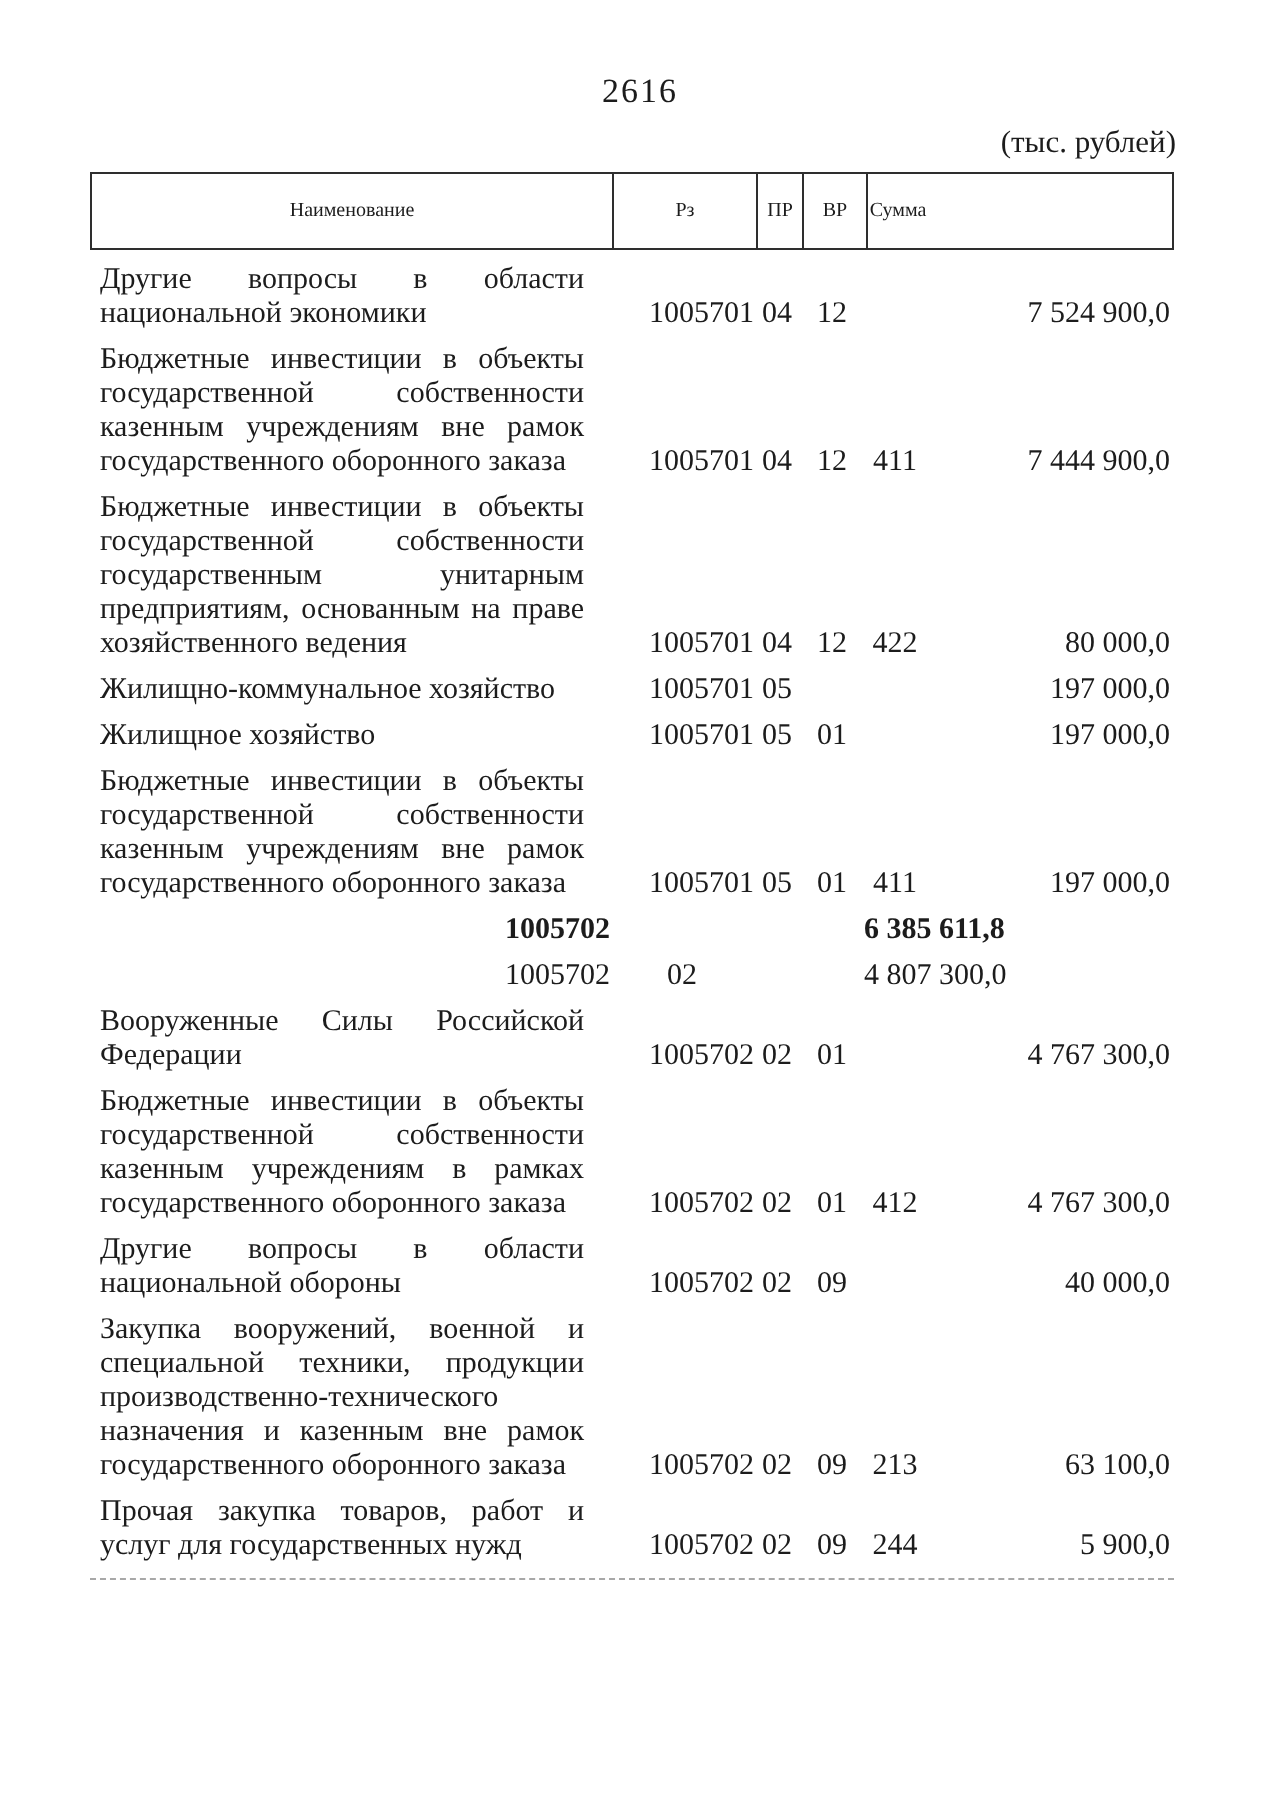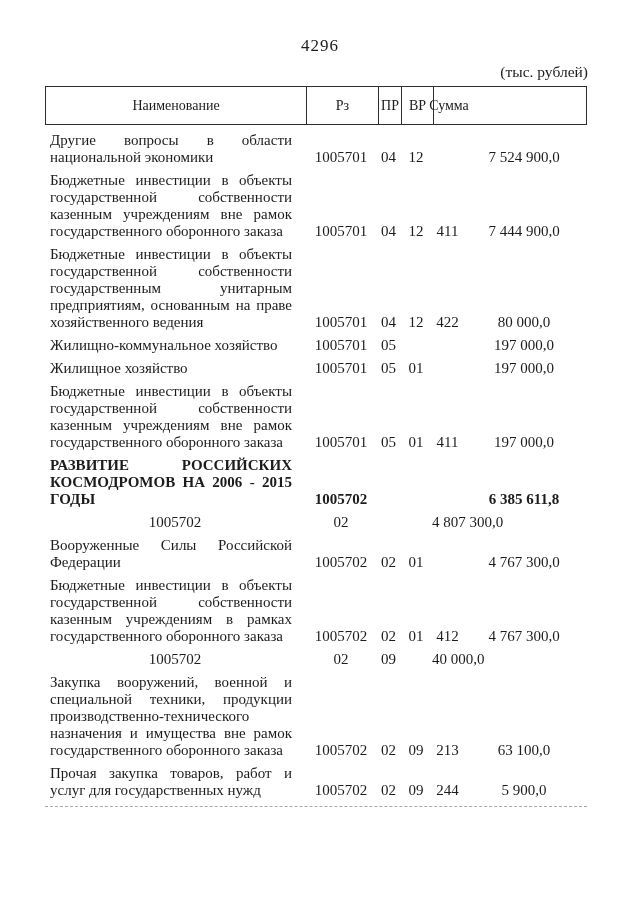--- a/index.html
+++ b/index.html
@@ -17,44 +17,44 @@
   }
   .tbl{position:absolute;left:45px;top:86px;width:542px;}
   .grid-row{
     display:grid;grid-template-columns:260px 72px 23px 32px 31px 124px;
   }
   .header-row{
     border:1.6px solid #2e2e2e;height:37px;
   }
   .header-cell{
     display:flex;align-items:center;justify-content:center;
-    border-left:1.3px solid #2e2e2e;font-size:14px;
+    border-left:1.3px solid #2e2e2e;font-size:10px;
   }
   .header-cell.first{border-left:none;}
   .tbl-body{
     padding:1px 0 7px 0;border-bottom:1px dashed #a8a8a8;
   }
   .data-row{
     align-items:end;padding-top:6px;
   }
   .data-row.bold{font-weight:bold;}
   .cell{font-size:15px;line-height:17px;}
   .cell-name{
     text-align:justify;text-align-last:left;padding:0 13px 0 5px;
   }
   .cell-code{text-align:center;white-space:nowrap;}
-  .cell-csr{text-align:center;white-space:nowrap;}
-  .cell-sum{text-align:center;padding-right:2px;white-space:nowrap;}
+  .cell-csr{text-align:right;white-space:nowrap;}
+  .cell-sum{text-align:right;padding-right:2px;white-space:nowrap;}
 </style>
 </head>
 <body>
 
 <div class="page">
 
-  <div class="page-number">4296</div>
+  <div class="page-number">2616</div>
 
   <div class="units-label">(тыс. рублей)</div>
 
   <div class="tbl">
 
     <div class="grid-row header-row">
       <div class="header-cell first">Наименование</div>
       <div class="header-cell">Рз</div>
       <div class="header-cell">ПР</div>
       <div class="header-cell">ВР</div>
@@ -110,21 +110,20 @@
   <div class="grid-row data-row">
     <div class="cell cell-name">Бюджетные инвестиции в объекты государственной собственности казенным учреждениям вне рамок государственного оборонного заказа</div>
     <div class="cell cell-csr">1005701</div>
     <div class="cell cell-code">05</div>
     <div class="cell cell-code">01</div>
     <div class="cell cell-code">411</div>
     <div class="cell cell-sum">197 000,0</div>
   </div>
 
   <div class="grid-row data-row bold">
-    <div class="cell cell-name">РАЗВИТИЕ РОССИЙСКИХ КОСМОДРОМОВ НА 2006 - 2015 ГОДЫ</div>
     <div class="cell cell-csr">1005702</div>
     <div class="cell cell-code"></div>
     <div class="cell cell-code"></div>
     <div class="cell cell-code"></div>
     <div class="cell cell-sum">6 385 611,8</div>
   </div>
 
   <div class="grid-row data-row">
     <div class="cell cell-csr">1005702</div>
     <div class="cell cell-code">02</div>
@@ -145,29 +144,30 @@
   <div class="grid-row data-row">
     <div class="cell cell-name">Бюджетные инвестиции в объекты государственной собственности казенным учреждениям в рамках государственного оборонного заказа</div>
     <div class="cell cell-csr">1005702</div>
     <div class="cell cell-code">02</div>
     <div class="cell cell-code">01</div>
     <div class="cell cell-code">412</div>
     <div class="cell cell-sum">4 767 300,0</div>
   </div>
 
   <div class="grid-row data-row">
+    <div class="cell cell-name">Другие вопросы в области национальной обороны</div>
     <div class="cell cell-csr">1005702</div>
     <div class="cell cell-code">02</div>
     <div class="cell cell-code">09</div>
     <div class="cell cell-code"></div>
     <div class="cell cell-sum">40 000,0</div>
   </div>
 
   <div class="grid-row data-row">
-    <div class="cell cell-name">Закупка вооружений, военной и специальной техники, продукции производственно-технического назначения и имущества вне рамок государственного оборонного заказа</div>
+    <div class="cell cell-name">Закупка вооружений, военной и специальной техники, продукции производственно-технического назначения и казенным вне рамок государственного оборонного заказа</div>
     <div class="cell cell-csr">1005702</div>
     <div class="cell cell-code">02</div>
     <div class="cell cell-code">09</div>
     <div class="cell cell-code">213</div>
     <div class="cell cell-sum">63 100,0</div>
   </div>
 
   <div class="grid-row data-row">
     <div class="cell cell-name">Прочая закупка товаров, работ и услуг для государственных нужд</div>
     <div class="cell cell-csr">1005702</div>

